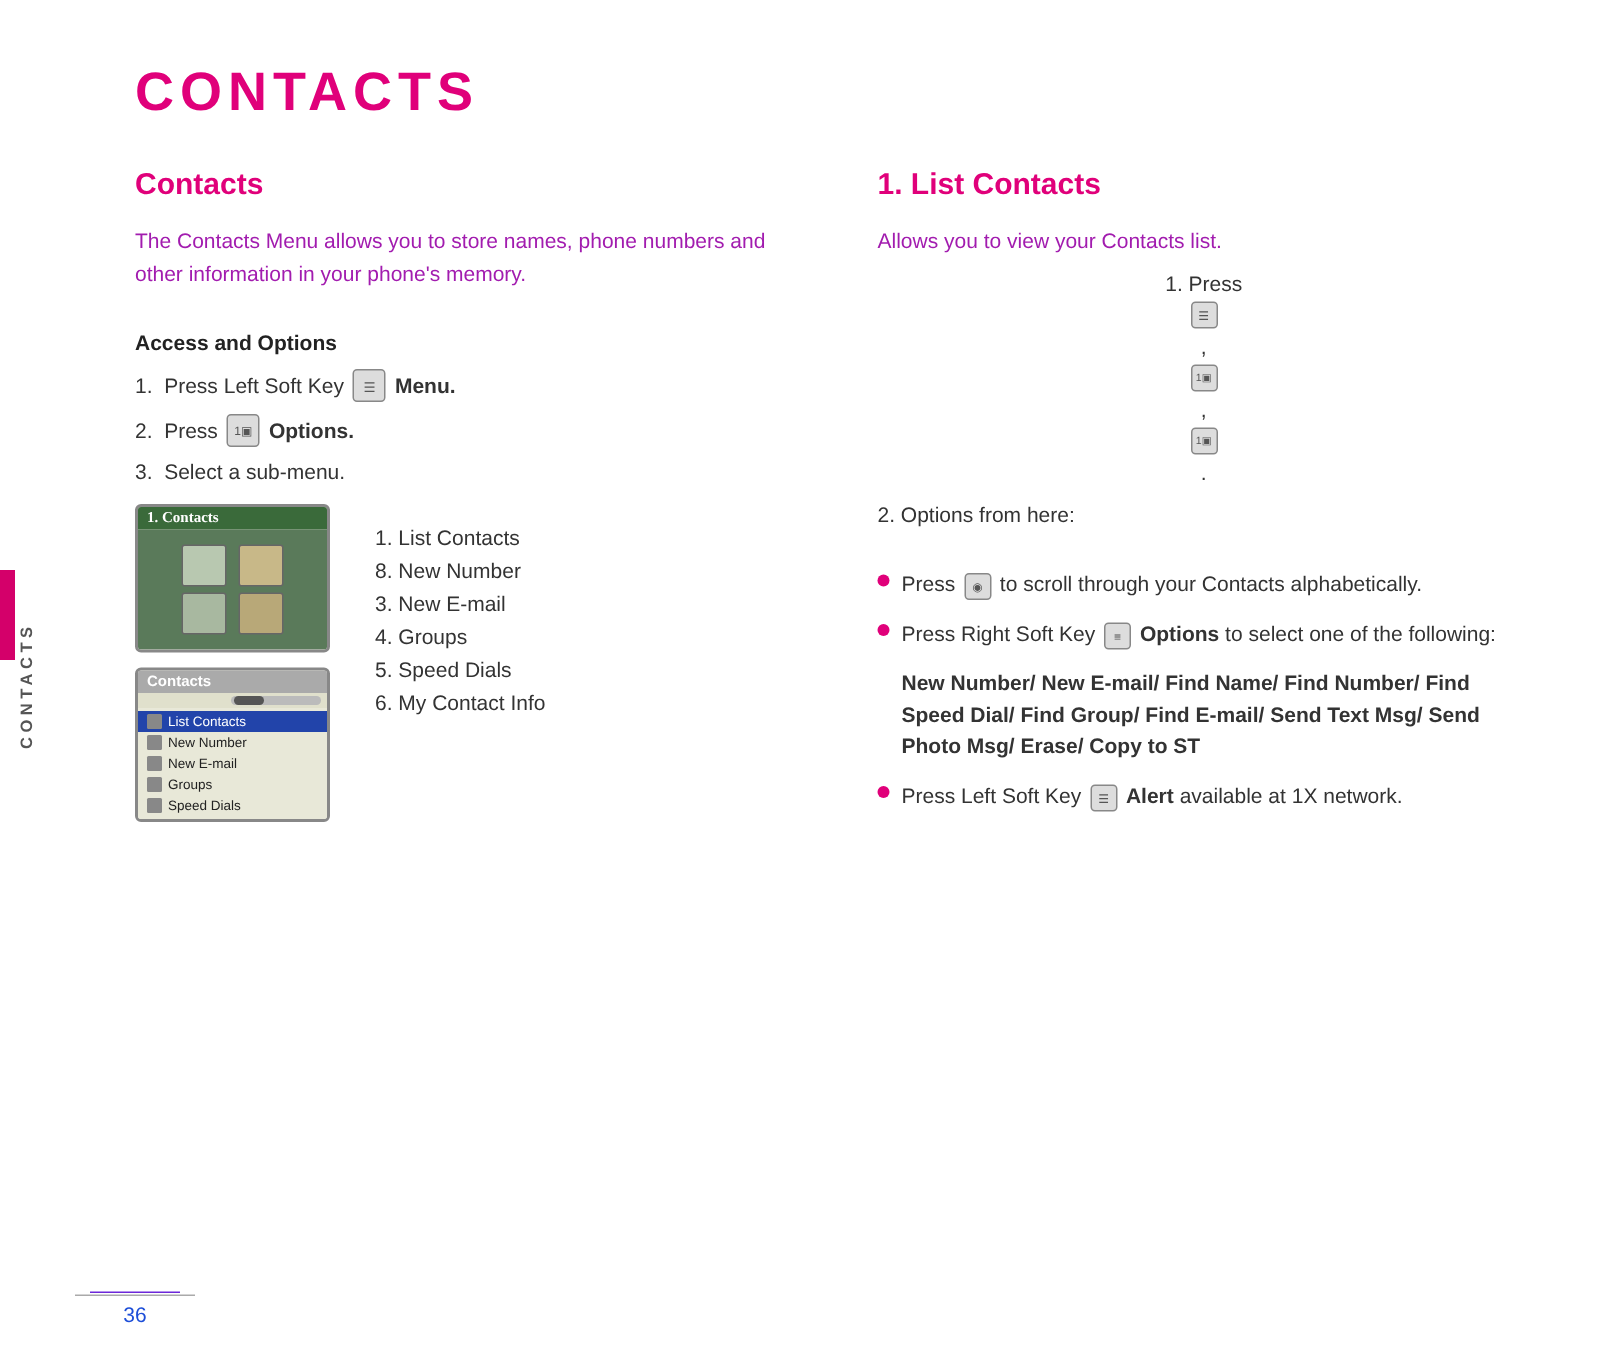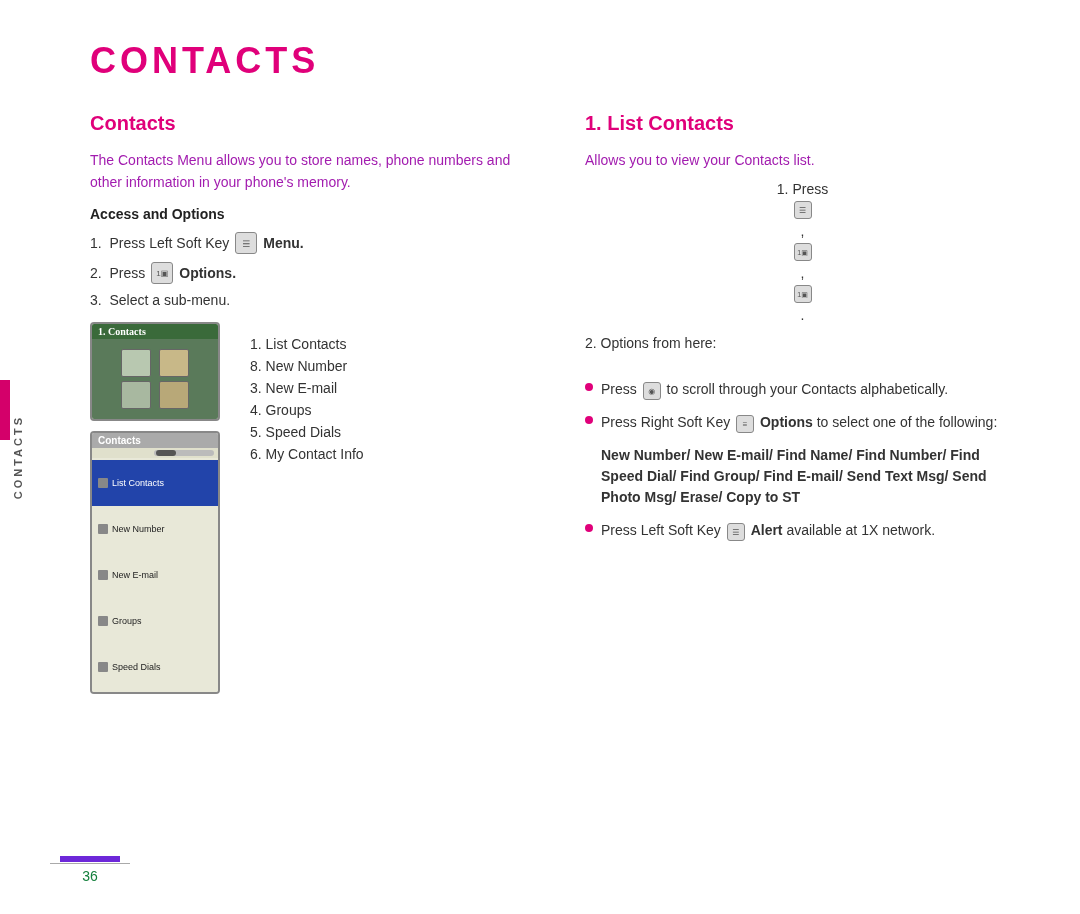--- a/index.html
+++ b/index.html
@@ -95,21 +95,21 @@
       font-weight: bold;
       color: #e0007a;
       margin-bottom: 14px;
     }
 
     .section-subheading {
       font-size: 14px;
       font-weight: bold;
       color: #222;
       margin-bottom: 10px;
-      margin-top: 12px;
+      margin-top: 26px;
     }
 
     .section-text {
       font-size: 14px;
       color: #a21caf;
       line-height: 1.6;
       margin-bottom: 10px;
     }
 
     
@@ -206,21 +206,21 @@
       width: 100%;
     }
 
     .phone-screen-menu {
       background: #e8e8d8;
       padding: 2px 0;
     }
 
     .phone-menu-item {
       font-size: 9px;
-      padding: 18px 6px;
+      padding: 2px 6px;
       color: #222;
       display: flex;
       align-items: center;
       gap: 4px;
     }
 
     .phone-menu-item.selected {
       background: #2244aa;
       color: #fff;
     }
@@ -302,22 +302,22 @@
       border-radius: 50%;
       margin-top: 4px;
     }
 
     
     .page-number {
       position: absolute;
       bottom: 30px;
       left: 60px;
       font-size: 14px;
-      color: #15803d;
-      border-top: 6px solid #6d28d9;
+      color: #1d4ed8;
+      border-top: 1px solid #6d28d9;
       padding-top: 6px;
       width: 60px;
       text-align: center;
     }
 
     .divider-line {
       position: absolute;
       bottom: 50px;
       left: 50px;
       width: 80px;

